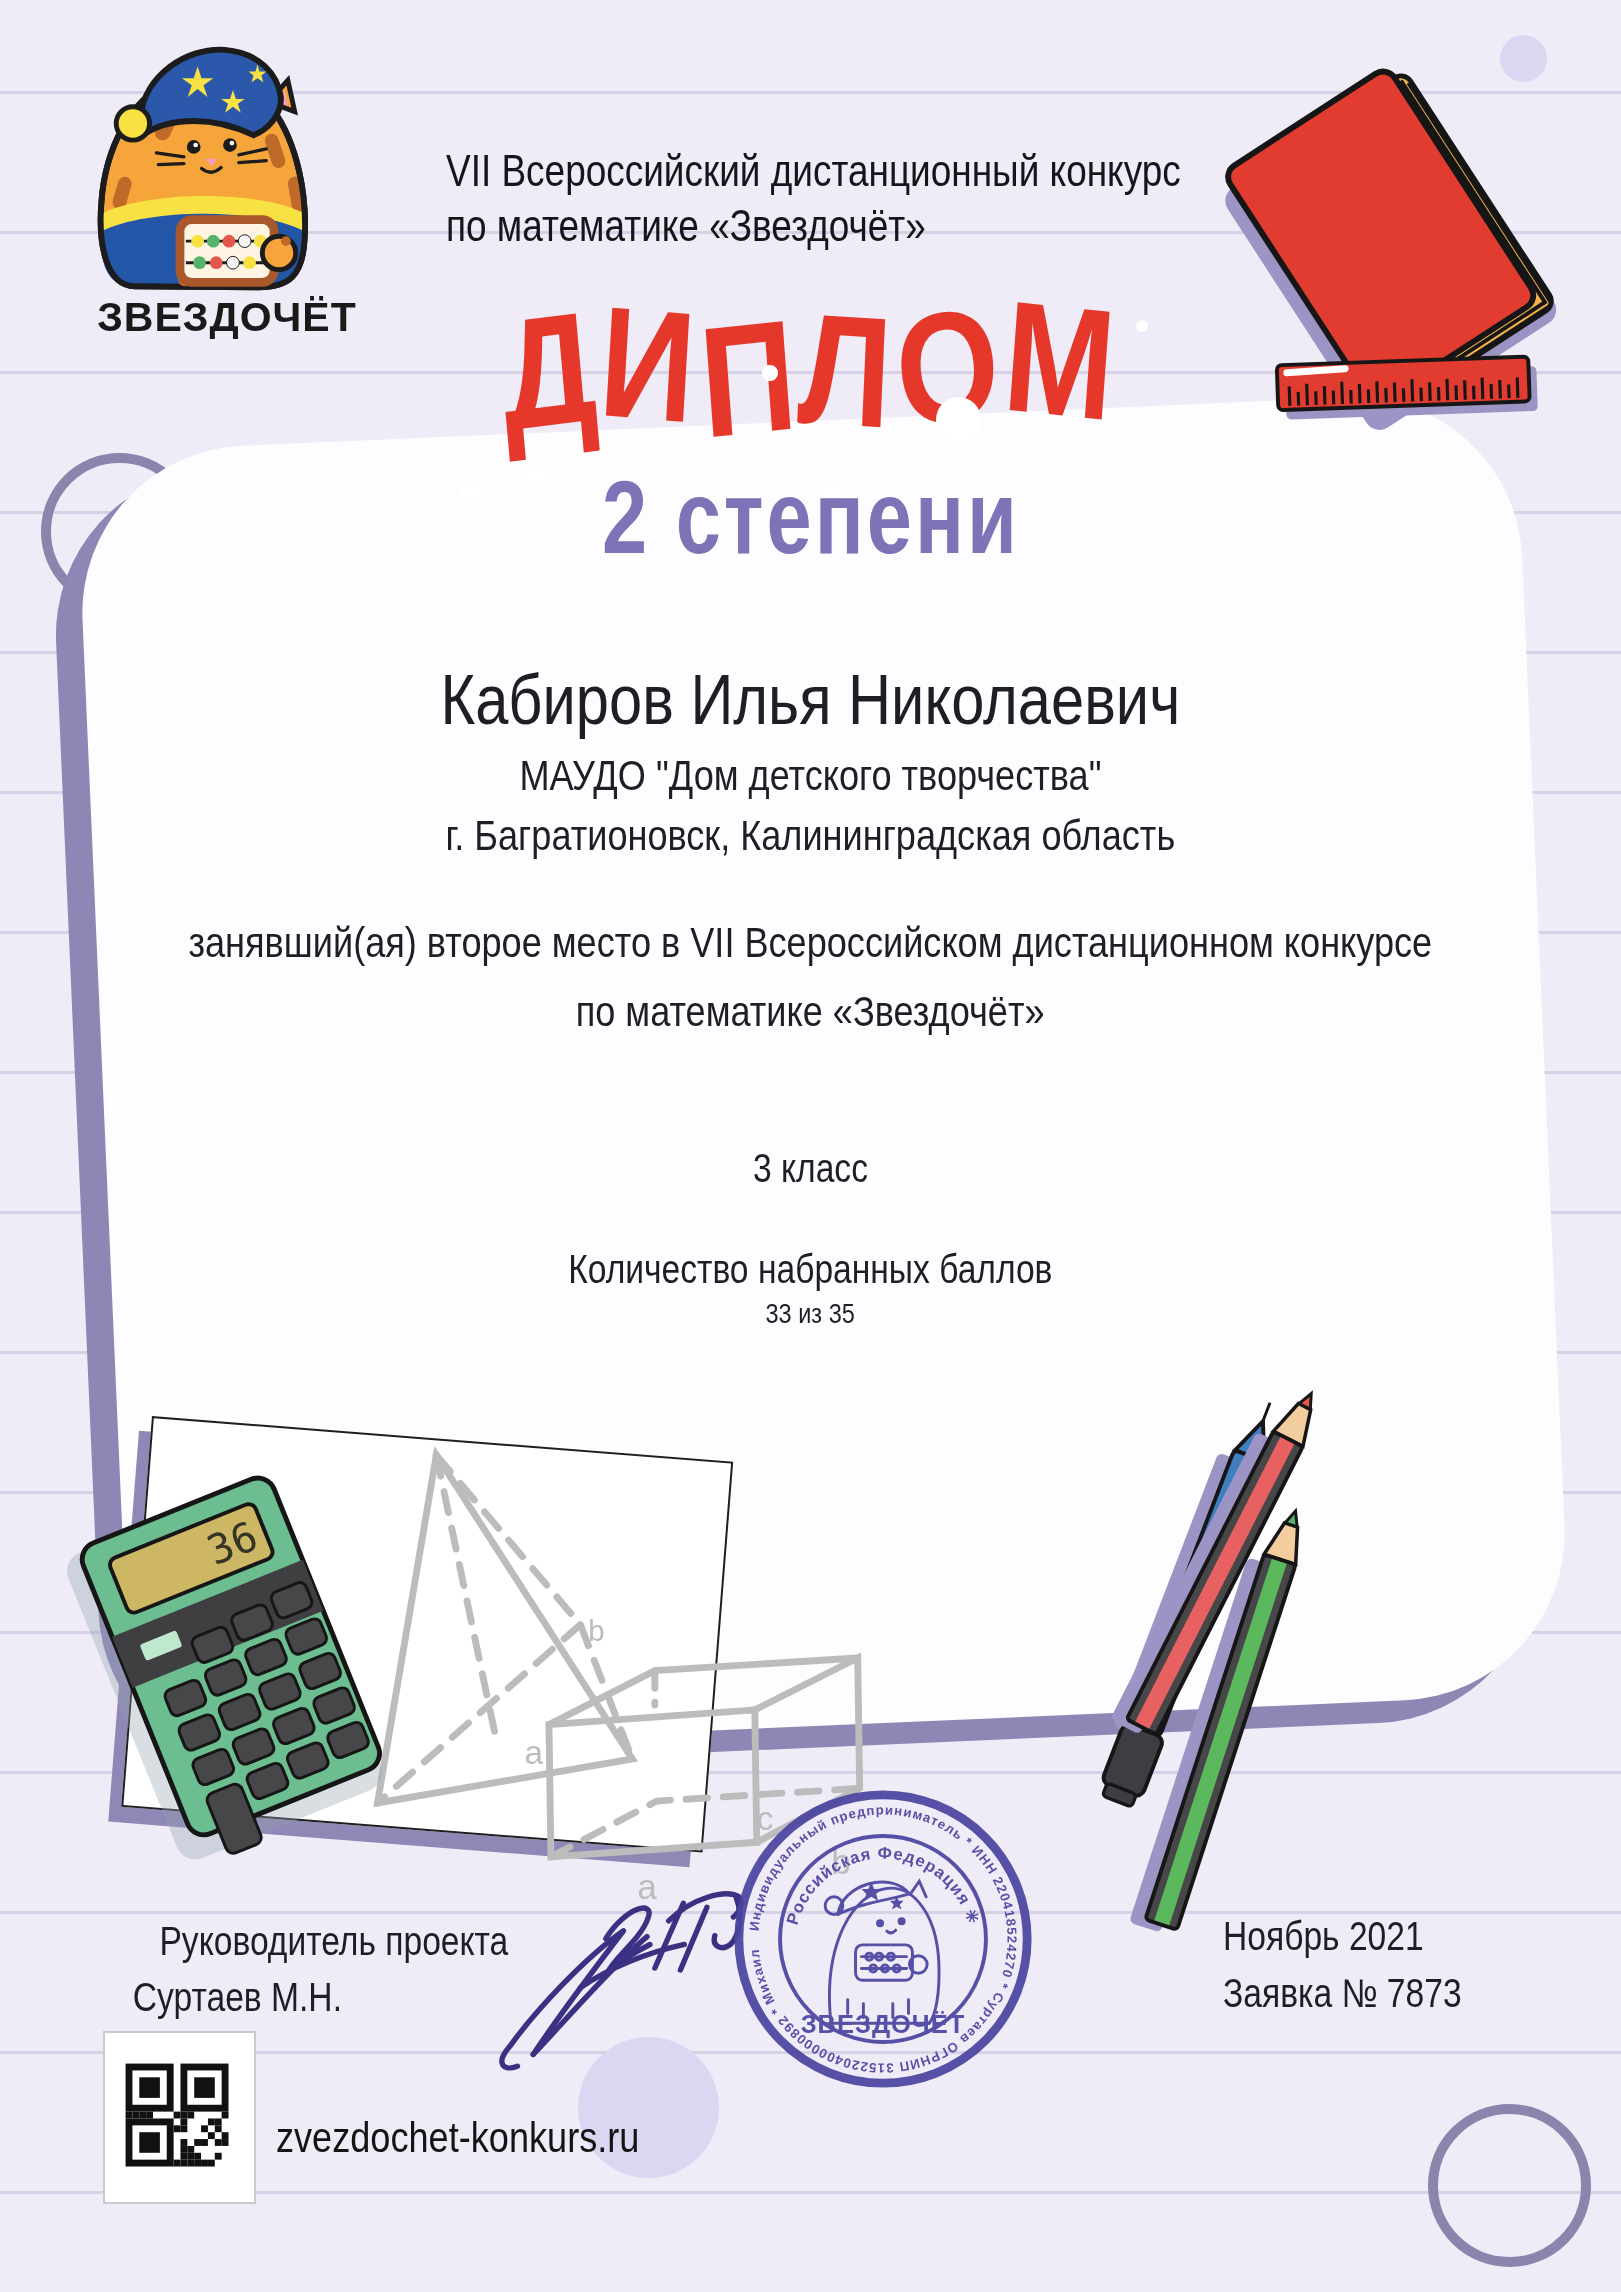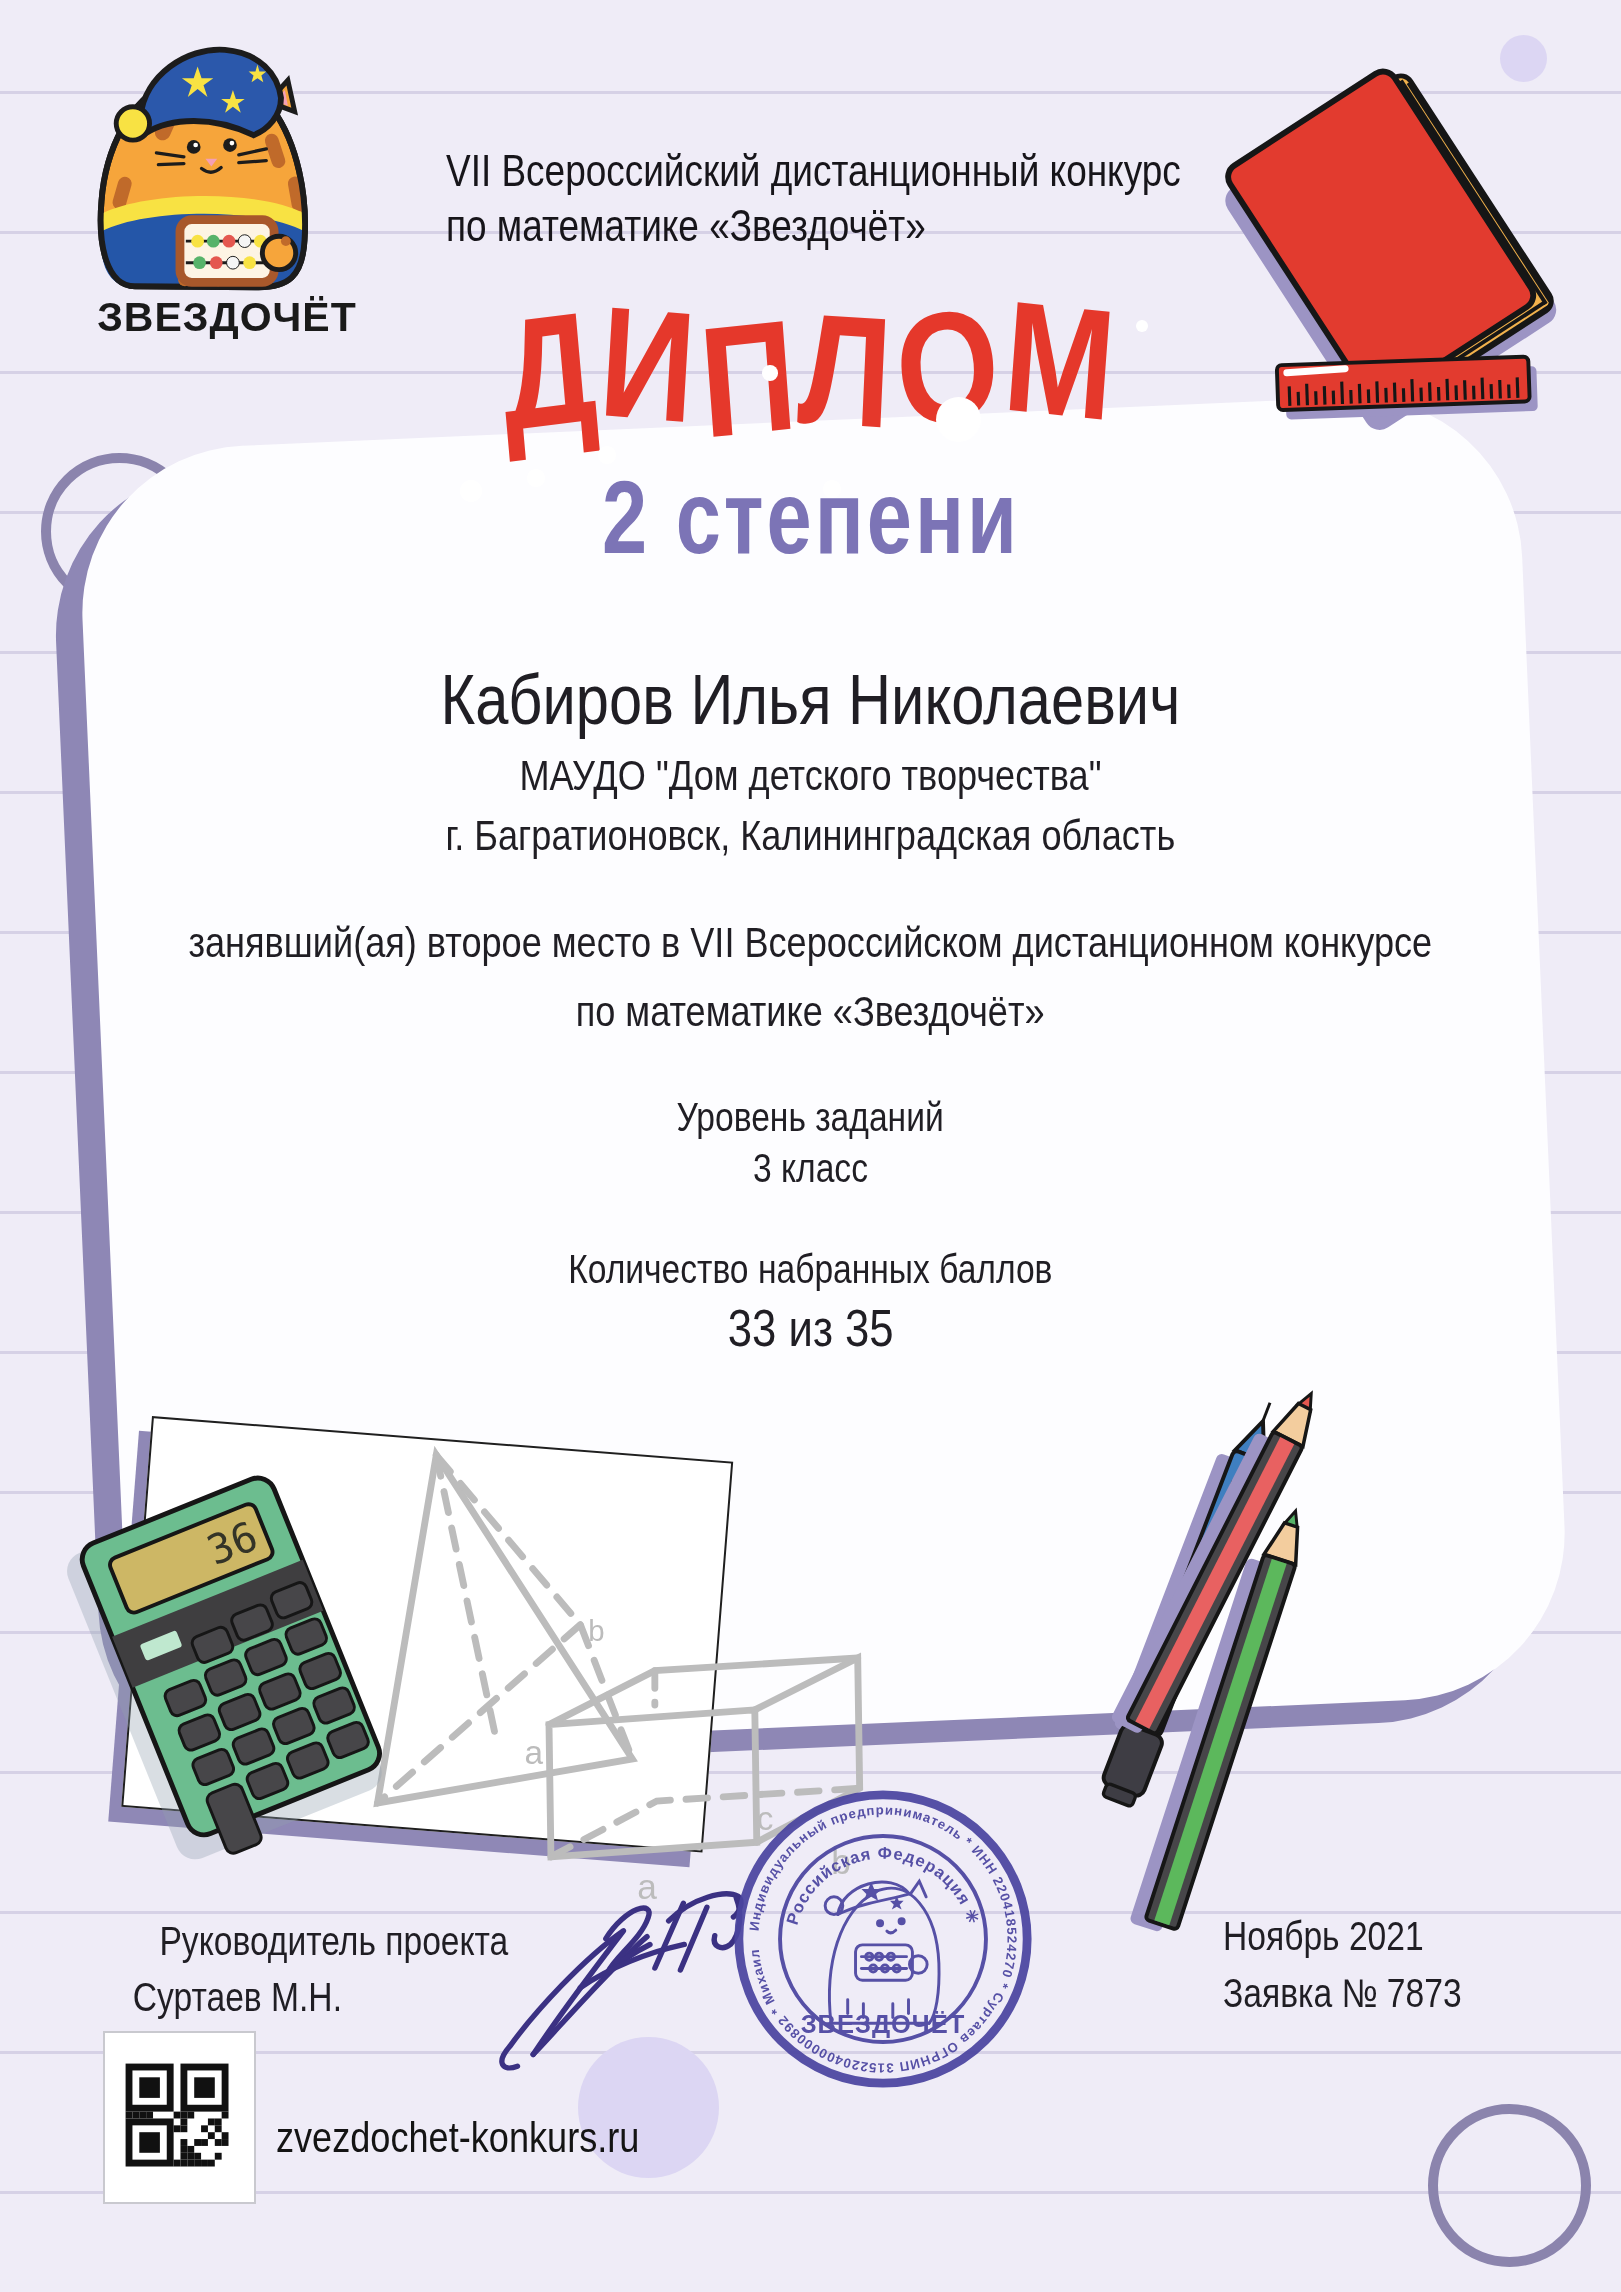--- a/index.html
+++ b/index.html
@@ -32,21 +32,21 @@
   .tdot{position:absolute;background:#fff;border-radius:50%;}
   #degree{top:443px;font-size:104px;font-weight:bold;color:#7c74b6;margin-top:15px;}
   #degree .n{transform:scaleX(0.78);letter-spacing:3.9px;}
   #awarded{top:568px;font-size:36px;letter-spacing:2px;}
   #name{top:659px;font-size:71px;}
   #org{top:751px;font-size:43px;}
   #city{top:811px;font-size:43px;}
   #ach1{top:918px;font-size:43px;}
   #ach2{top:987px;font-size:43px;}
   #lvl-label{top:1095px;font-size:40px;} #lvl-value{top:1146px;font-size:40px;}
-  #sc-label{top:1247px;font-size:40px;}  #sc-value{top:1298px;font-size:52px;}
+  #sc-label{top:1247px;font-size:40px;}  #sc-value{top:1298px;font-size:28px;}
   
   #role{position:absolute;left:93px;top:1919px;width:412px;text-align:right;font-size:40px;}
   #signatory{position:absolute;left:93px;top:1975px;width:412px;font-size:40px;}
   #date{position:absolute;left:1223px;top:1914px;font-size:40px;}
   #app{position:absolute;left:1223px;top:1971px;font-size:40px;white-space:pre;}
   #website{position:absolute;left:276px;top:2113px;font-size:43px;color:#141414;text-align:center;}
   
   #qr-box{position:absolute;left:103px;top:2031px;width:153px;height:173px;background:#fff;
           border:2px solid #c9c9cf;box-sizing:border-box;}
   
@@ -271,21 +271,20 @@
   <div id="hdr">
     <span class="nl">VII Всероссийский дистанционный конкурс</span><br>
     <span class="nl">по математике «Звездочёт»</span>
   </div>
 
   <div id="name" class="cx"><span class="n">Кабиров Илья Николаевич</span></div>
   <div id="org" class="cx"><span class="n">МАУДО "Дом детского творчества"</span></div>
   <div id="city" class="cx"><span class="n">г. Багратионовск, Калининградская область</span></div>
   <div id="ach1" class="cx"><span class="n">занявший(ая) второе место в VII Всероссийском дистанционном конкурсе</span></div>
   <div id="ach2" class="cx"><span class="n">по математике «Звездочёт»</span></div>
-  <div id="lvl-label" class="cx"><span class="n">Уровень заданий</span></div>
   <div id="lvl-value" class="cx"><span class="n">3 класс</span></div>
   <div id="sc-label" class="cx"><span class="n">Количество набранных баллов</span></div>
   <div id="sc-value" class="cx"><span class="n">33 из 35</span></div>
 
   <div id="role"><span class="nr">Руководитель проекта</span></div>
   <div id="signatory"><span class="nr">Суртаев М.Н.</span></div>
   <div id="date"><span class="nl">Ноябрь 2021</span></div>
   <div id="app"><span class="nl">Заявка №  7873</span></div>
   <div id="website"><span class="nl">zvezdochet-konkurs.ru</span></div>
 

